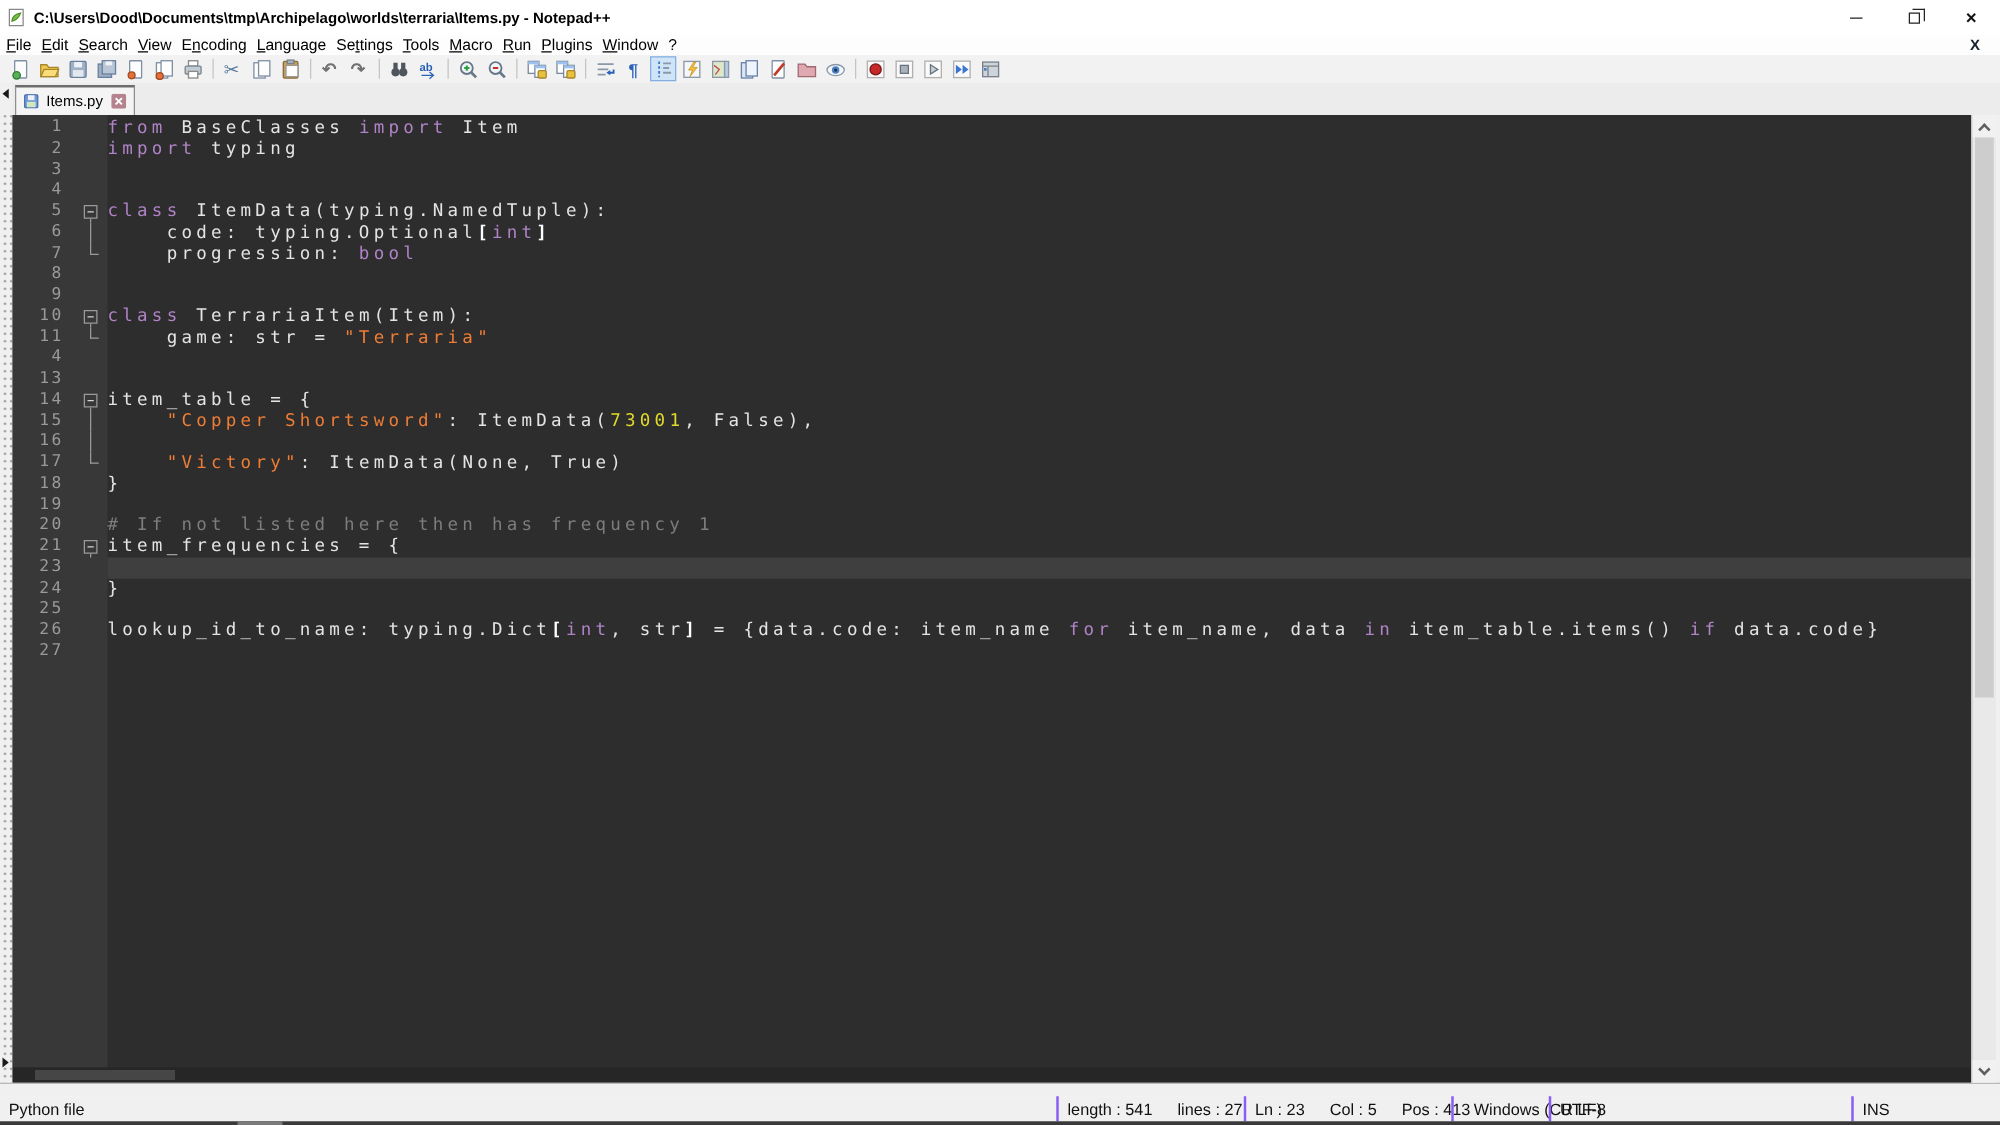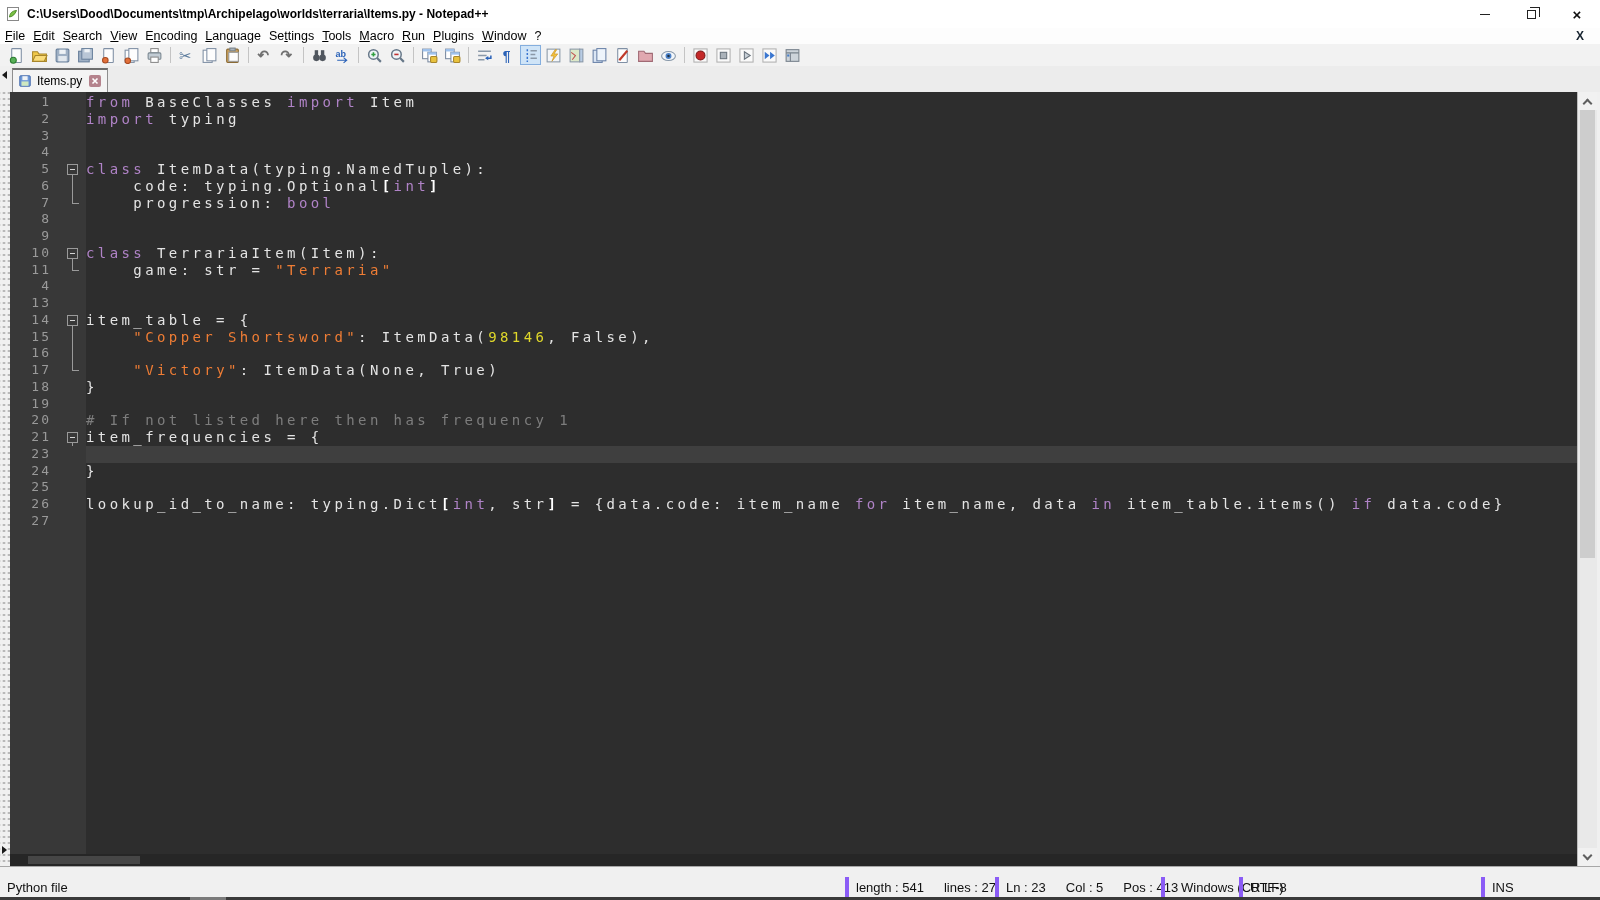--- a/index.html
+++ b/index.html
@@ -72,21 +72,21 @@
   .vbtn.up { top:0; } .vbtn.down { bottom:0; }
   .chev { width:7px; height:7px; border-left:2px solid #5f5f5f; border-top:2px solid #5f5f5f; }
   .chev.up { transform:rotate(45deg); margin-top:4px; }
   .chev.down { transform:rotate(-135deg); margin-bottom:4px; }
   .vthumb { position:absolute; left:2px; right:2px; top:18px; height:448px; background:#cdcdcd; }
   .right-border { width:3px; background:#f0f0f0; }
 
   
   .status-gap { height:11px; background:#f0f0f0; border-top:1px solid #a7a7a7; }
   .statusbar { height:20px; background:#f0f0f0; display:flex; align-items:center; font-size:13px; color:#111; }
-  .sb-sec { height:100%; display:flex; align-items:center; padding-left:7px; border-left:4px solid #8b5cf6; }
+  .sb-sec { height:100%; display:flex; align-items:center; padding-left:7px; border-left:2px solid #8b5cf6; }
   .sb-sec:first-child { border-left:none; flex:1; }
   .sb-sec span { margin-right:20px; white-space:nowrap; }
   .sb-len { width:150px; } .sb-pos { width:166px; } .sb-eol { width:78px;padding-left:16px; } .sb-enc { width:242px; } .sb-ins { width:119px; }
   .sliver { height:3px; background:#3a3a3a; position:relative; }
   .sliver i { position:absolute; left:190px; width:36px; top:0; bottom:0; background:#7a7a7a; }
 </style>
 </head>
 <body>
 
 <div class="titlebar">
@@ -454,21 +454,21 @@
             <i class="fbox"></i>
             <i class="ftail"></i>
           </span>
           <span class="ln-code"><span class="tk-d">item_table = {</span></span>
         </div>
         <div class="ln-row">
           <span class="ln-num">15</span>
           <span class="ln-fold">
             <i class="fline"></i>
           </span>
-          <span class="ln-code"><span class="tk-d">    </span><span class="tk-s">"Copper Shortsword"</span><span class="tk-d">: ItemData(</span><span class="tk-n">98146</span><span class="tk-d">, False),</span></span>
+          <span class="ln-code"><span class="tk-d">    </span><span class="tk-s">"Copper Shortsword"</span><span class="tk-d">: ItemData(</span><span class="tk-n">73001</span><span class="tk-d">, False),</span></span>
         </div>
         <div class="ln-row">
           <span class="ln-num">16</span>
           <span class="ln-fold">
             <i class="fline"></i>
           </span>
           <span class="ln-code"></span>
         </div>
         <div class="ln-row">
           <span class="ln-num">17</span>

